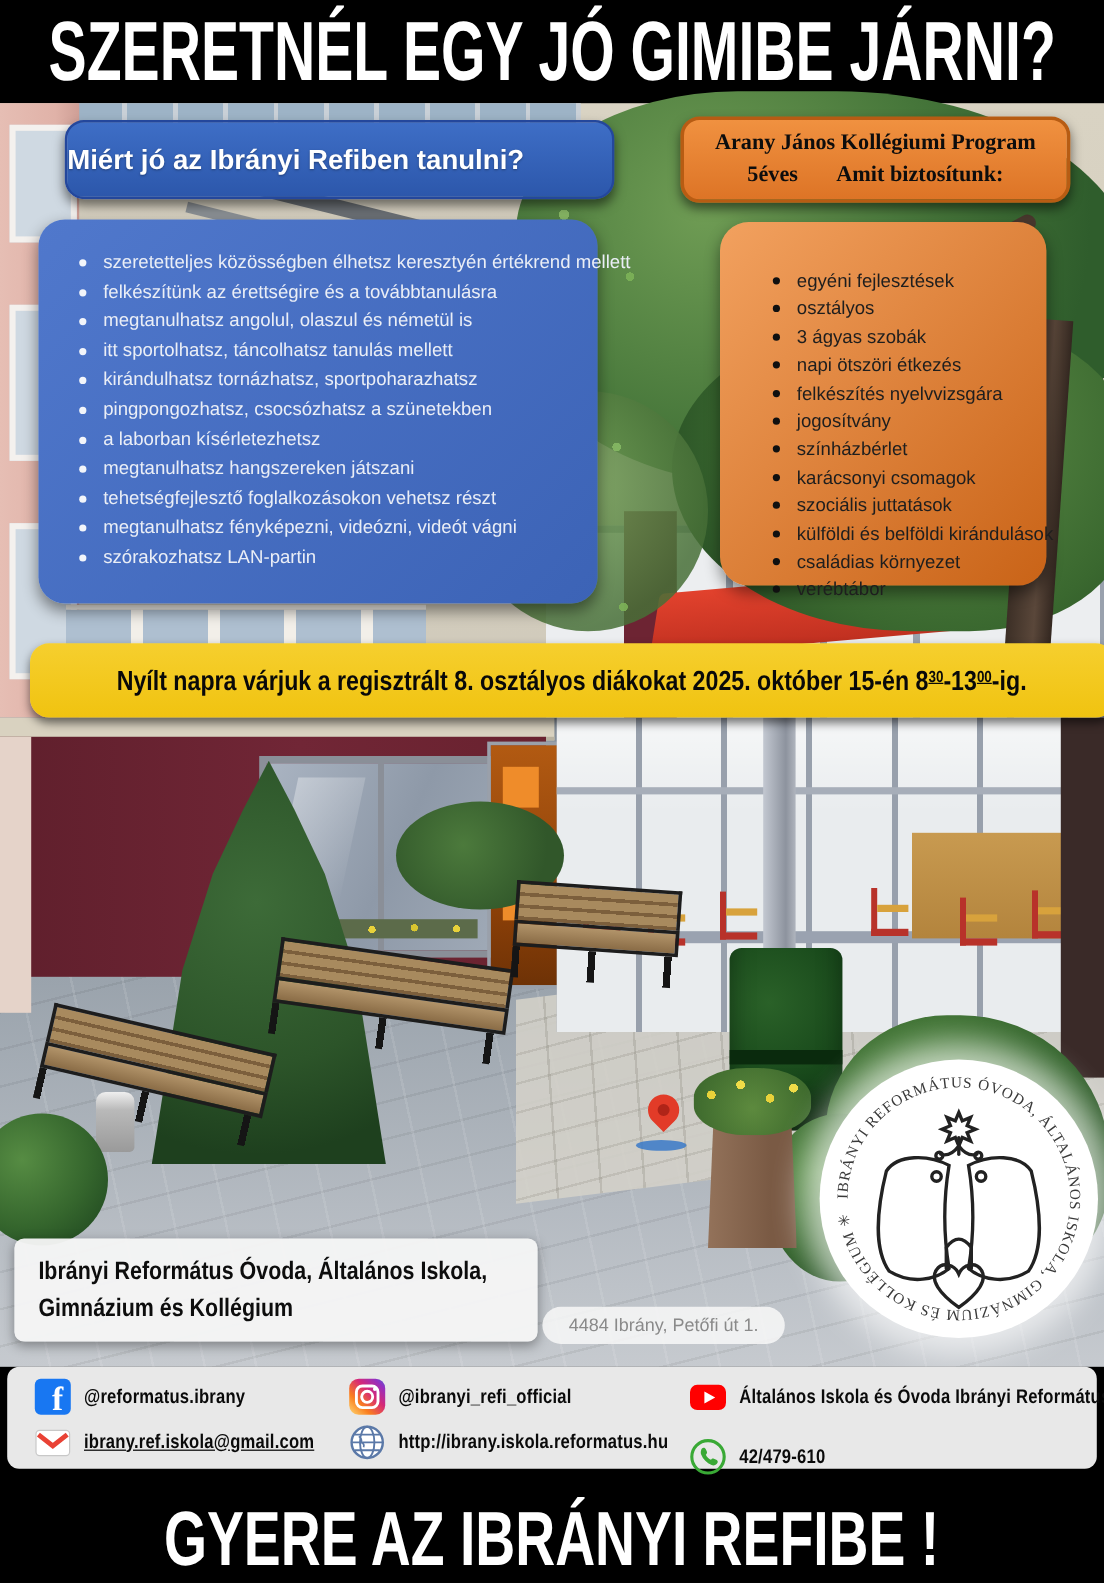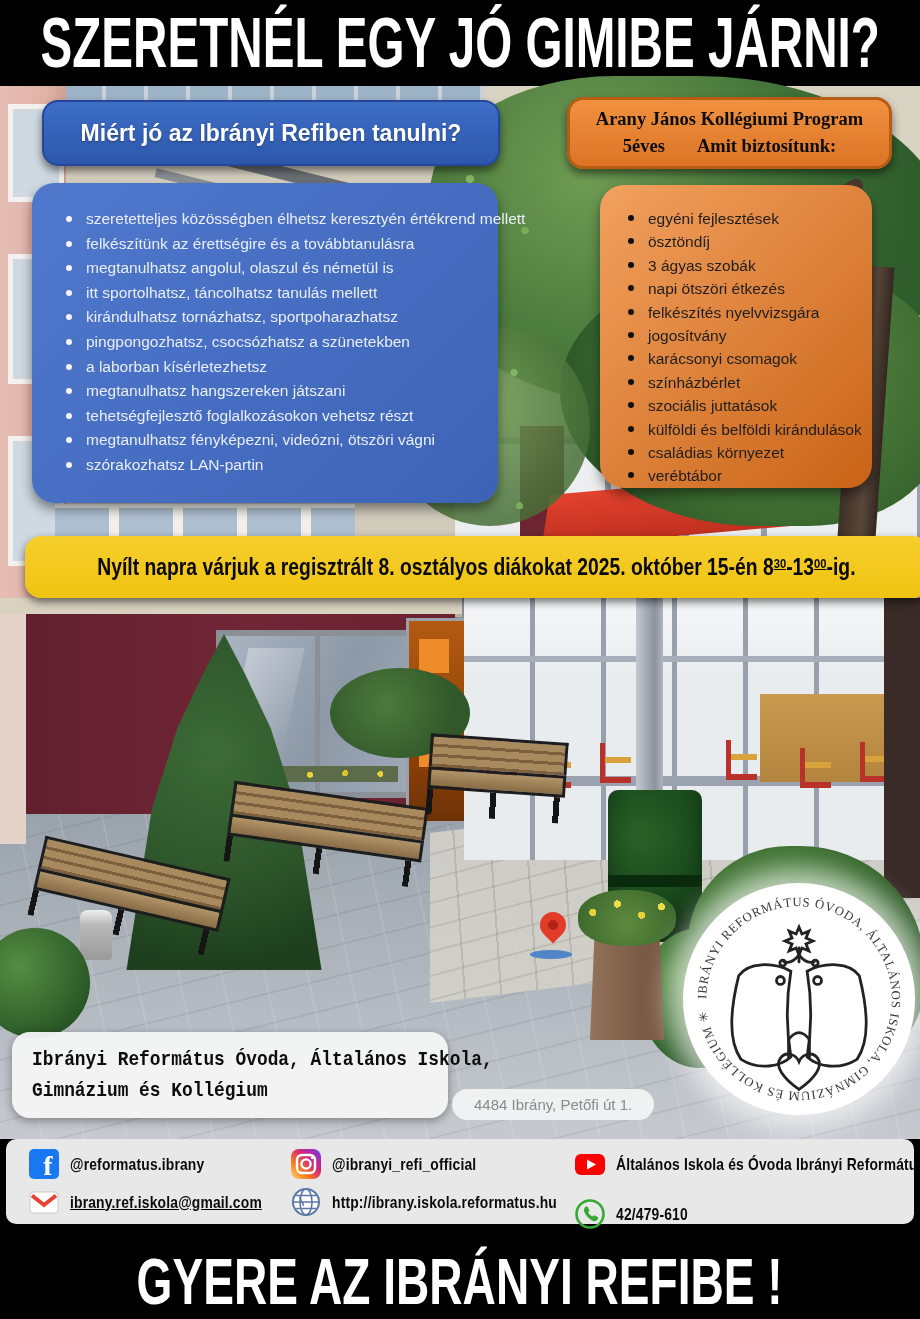--- a/index.html
+++ b/index.html
@@ -39,38 +39,38 @@
   
   .atrium-top{left:455px;top:352px;width:465px;height:162px;background:#eceef0;
       border-top:6px solid #9aa2ae;
       background-image:repeating-linear-gradient(90deg,transparent 0 72px,#99a1ad 72px 78px);}
   .maroon-col{left:520px;top:340px;width:44px;height:174px;background:#6d2433;}
   .flag{left:545px;top:395px;width:330px;height:52px;background:linear-gradient(180deg,#e2422d,#c03020);
         border-radius:10px 60px 70px 20px;transform:rotate(-5deg) skewX(-14deg);}
   .low-wins{left:55px;top:418px;width:300px;height:40px;background:repeating-linear-gradient(90deg,#aebfd0 0 54px,#f2efe9 54px 64px);border-top:4px solid #f2efe9;}
 
   
-  .box-blue-header{left:42px;top:100px;width:454px;height:62px;border-radius:16px;
+  .box-blue-header{left:54px;top:100px;width:454px;height:62px;border-radius:16px;
       background:linear-gradient(180deg,#3e6ec6,#2c57ab);border:2px solid #24479c;
-      box-shadow:0 5px 9px rgba(0,0,0,.5);display:flex;align-items:center;justify-content:center;}
+      box-shadow:0 5px 9px rgba(0,0,0,.5);display:flex;align-items:center;}
   .box-blue-header span{color:#fff;font-weight:700;font-size:23px;text-shadow:0 1px 2px rgba(0,0,0,.35);}
   .box-blue{left:32px;top:183px;width:466px;height:320px;border-radius:22px;
       background:linear-gradient(135deg,#5078cc,#3c63b6);box-shadow:0 6px 12px rgba(0,0,0,.45);}
   .box-blue ul{margin:0;padding:24px 14px 0 34px;list-style:none;}
   .box-blue li{position:relative;padding-left:20px;color:#eaeef6;font-size:15.5px;line-height:24.6px;white-space:nowrap;}
   .box-blue li .dot{position:absolute;left:0;top:9px;width:6px;height:6px;border-radius:50%;background:#f2f5fa;}
 
   .box-orange-header{left:567px;top:97px;width:319px;height:66px;border-radius:16px;
       background:linear-gradient(180deg,#f09140,#dd7426);border:3px solid #b75c13;
       box-shadow:0 5px 9px rgba(0,0,0,.5);display:flex;flex-direction:column;align-items:center;justify-content:center;}
   .box-orange-header span{color:#0d0d0d;font-weight:700;font-size:18.5px;line-height:27px;font-family:Liberation Serif, serif;}
   .oh2l{margin-right:32px;}
   .box-orange{left:600px;top:185px;width:272px;height:303px;border-radius:24px;
       background:linear-gradient(135deg,#f2a15f,#c96317);box-shadow:0 6px 12px rgba(0,0,0,.45);}
-  .box-orange ul{margin:0;padding:22px 10px 0 28px;list-style:none;}
+  .box-orange ul{margin:16px;padding:22px 10px 0 28px;list-style:none;}
   .box-orange li{position:relative;padding-left:20px;color:#1e1e1e;font-size:15.5px;line-height:23.4px;white-space:nowrap;}
   .box-orange li .dot{position:absolute;left:0;top:8px;width:6px;height:6px;border-radius:50%;background:#101010;}
 
   .open-day{left:25px;top:536px;width:904px;height:62px;border-radius:16px;z-index:6;
       background:linear-gradient(180deg,#f6cf2e,#f0c310);box-shadow:0 4px 8px rgba(0,0,0,.55);
       display:flex;align-items:center;justify-content:flex-start;}
   .open-day .txt{white-space:nowrap;color:#090909;font-weight:700;font-size:23px;transform:scaleX(.84);}
   .open-day sup{font-size:.58em;vertical-align:.5em;text-decoration:underline;}
 
   
@@ -139,22 +139,22 @@
                  radial-gradient(circle 6px at 40% 25%,#f0dc48 60%,transparent 62%),
                  radial-gradient(circle 6px at 65% 45%,#e8d23a 60%,transparent 62%),
                  radial-gradient(circle 6px at 85% 30%,#f0dc48 60%,transparent 62%),
                  radial-gradient(circle at 50% 60%,#5d8a3e,#3f6b2e 80%);}
   .pin-shadow{left:530px;top:352px;width:42px;height:9px;border-radius:50%;background:#3a79c8;opacity:.85;}
   .pin{left:540px;top:314px;width:26px;height:26px;background:#e23b28;border-radius:50% 50% 50% 0;
       transform:rotate(-45deg);}
   .pin::after{content:"";position:absolute;left:8px;top:8px;width:10px;height:10px;border-radius:50%;background:#b02418;}
 
   
-  .school-box{left:12px;top:1032px;width:436px;border-radius:18px;background:rgba(245,245,245,.96);
-      box-shadow:0 3px 10px rgba(0,0,0,.35);padding:12px 20px;z-index:7;box-sizing:border-box;font-family:Liberation Mono, monospace;}
+  .school-box{left:12px;top:1032px;width:436px;border-radius:8px;background:rgba(245,245,245,.96);
+      box-shadow:0 3px 10px rgba(0,0,0,.35);padding:12px 20px;z-index:7;box-sizing:border-box;}
   .school-box div{white-space:nowrap;transform:scaleX(.85);transform-origin:left center;
       color:#0d0d0d;font-weight:700;font-size:21px;line-height:31px;}
   .addr-pill{left:452px;top:1089px;border-radius:20px;background:rgba(248,248,248,.85);z-index:7;
       padding:7px 22px;color:#8a8a8a;font-size:15px;white-space:nowrap;}
   .logo{left:683px;top:883px;width:232px;height:232px;border-radius:50%;background:#fff;z-index:7;
       box-shadow:0 0 26px 14px rgba(255,255,255,.65);}
   .logo svg{width:232px;height:232px;}
 
   
   .footer{left:6px;top:1139px;width:908px;height:85px;border-radius:10px;background:#e8e8e8;z-index:8;}
@@ -203,39 +203,39 @@
     <ul>
         <li><span class="dot"></span><span>szeretetteljes közösségben élhetsz keresztyén értékrend mellett</span></li>
         <li><span class="dot"></span><span>felkészítünk az érettségire és a továbbtanulásra</span></li>
         <li><span class="dot"></span><span>megtanulhatsz angolul, olaszul és németül is</span></li>
         <li><span class="dot"></span><span>itt sportolhatsz, táncolhatsz tanulás mellett</span></li>
         <li><span class="dot"></span><span>kirándulhatsz tornázhatsz, sportpoharazhatsz</span></li>
         <li><span class="dot"></span><span>pingpongozhatsz, csocsózhatsz a szünetekben</span></li>
         <li><span class="dot"></span><span>a laborban kísérletezhetsz</span></li>
         <li><span class="dot"></span><span>megtanulhatsz hangszereken játszani</span></li>
         <li><span class="dot"></span><span>tehetségfejlesztő foglalkozásokon vehetsz részt</span></li>
-        <li><span class="dot"></span><span>megtanulhatsz fényképezni, videózni, ötszöri vágni</span></li>
+        <li><span class="dot"></span><span>megtanulhatsz fényképezni, videózni, videót vágni</span></li>
         <li><span class="dot"></span><span>szórakozhatsz LAN-partin</span></li>
       </ul>
   </div>
 
   <div class="abs box-orange-header">
     <span>Arany János Kollégiumi Program</span>
     <span><span class="oh2l">5éves</span><span>Amit biztosítunk:</span></span>
   </div>
   <div class="abs box-orange">
     <ul>
         <li><span class="dot"></span><span>egyéni fejlesztések</span></li>
-        <li><span class="dot"></span><span>ösztöndíj</span></li>
+        <li><span class="dot"></span><span>osztályos</span></li>
         <li><span class="dot"></span><span>3 ágyas szobák</span></li>
         <li><span class="dot"></span><span>napi ötszöri étkezés</span></li>
         <li><span class="dot"></span><span>felkészítés nyelvvizsgára</span></li>
         <li><span class="dot"></span><span>jogosítvány</span></li>
+        <li><span class="dot"></span><span>színházbérlet</span></li>
         <li><span class="dot"></span><span>karácsonyi csomagok</span></li>
-        <li><span class="dot"></span><span>színházbérlet</span></li>
         <li><span class="dot"></span><span>szociális juttatások</span></li>
         <li><span class="dot"></span><span>külföldi és belföldi kirándulások</span></li>
         <li><span class="dot"></span><span>családias környezet</span></li>
         <li><span class="dot"></span><span>verébtábor</span></li>
       </ul>
   </div>
 
   <div class="abs open-day">
     <span class="txt"><span>Nyílt napra várjuk a regisztrált 8. osztályos diákokat 2025. október 15-én 8</span><sup>30</sup><span>-13</span><sup>00</sup><span>-ig.</span></span>
   </div>

